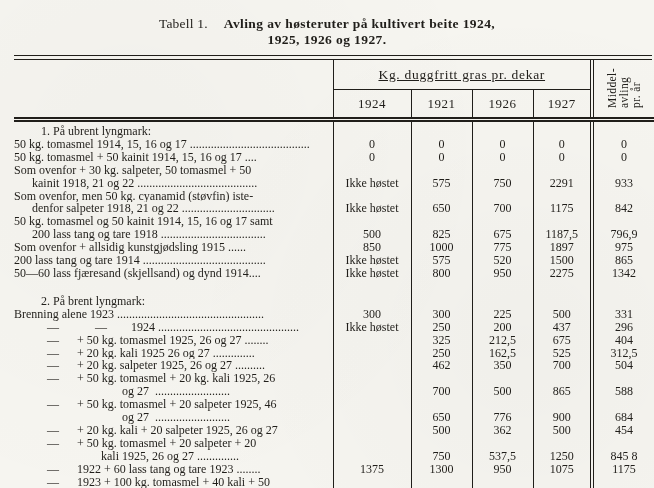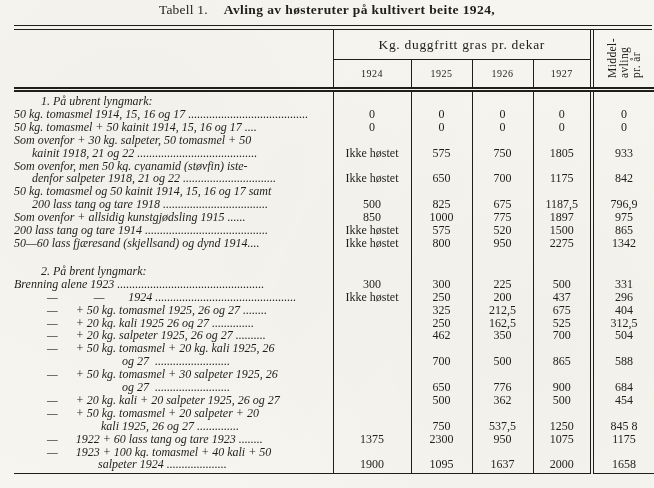--- a/index.html
+++ b/index.html
@@ -10,44 +10,44 @@
   body{
     width:654px;height:488px;overflow:hidden;
     background:
       radial-gradient(circle at 20% 30%, rgba(0,0,0,0.02), transparent 60%),
       radial-gradient(circle at 80% 70%, rgba(0,0,0,0.025), transparent 55%),
       var(--paper);
     font-family:"Liberation Serif","DejaVu Serif",serif;
     color:var(--ink);
   }
   .caption{
-    padding-top:2px;text-align:center;
+    padding-top:16px;text-align:center;
     font-weight:bold;font-size:13.5px;letter-spacing:.4px;line-height:16px;
   }
   .cap-prefix{font-weight:normal;letter-spacing:.2px;margin-right:16px;}
   .rule-top{
     margin:7px 2px 0 14px;height:3px;
     border-top:1.6px solid var(--ink);
     border-bottom:1.6px solid var(--ink);
   }
   table{
     margin-left:14px;width:640px;
     border-collapse:collapse;table-layout:fixed;
   }
   td{padding:0;}
   
-  .c-lab{border-right:1px solid var(--ink);font-style:italic;}
+  .c-lab{border-right:1px solid var(--ink);}
   .c1,.c2,.c3{border-right:1px solid var(--ink);}
   .c4{border-right:4px double var(--ink);}
   
   .h-group{
     height:29px;border-bottom:1px solid var(--ink);border-right:4px double var(--ink);
-    text-align:center;vertical-align:middle;font-size:13.5px;letter-spacing:.7px;
-  }
-  .h-year{height:27px;text-align:center;vertical-align:middle;font-size:10px;letter-spacing:.5px;}
+    text-align:center;vertical-align:middle;font-size:13.5px;letter-spacing:.7px;text-decoration:underline;
+  }
+  .h-year{height:27px;text-align:center;vertical-align:middle;font-size:13px;letter-spacing:.5px;}
   .hd{border-bottom:5px double var(--ink);}
   .h-mid{text-align:center;vertical-align:middle;}
   .rot{
     display:inline-block;transform:rotate(-90deg);
     font-size:11.5px;line-height:12px;letter-spacing:.4px;
     text-align:left;white-space:nowrap;
   }
   
   tbody td{font-size:12px;line-height:12.9px;vertical-align:bottom;}
   .lab-line{white-space:pre;overflow:hidden;width:318px;}
@@ -56,20 +56,21 @@
   .gap td{height:12px;}
   .last td{border-bottom:1.5px solid var(--ink);padding-bottom:2px;}
 </style>
 </head>
 <body>
 
 <div class="page">
 
   <div class="caption">
     <div><span class="cap-prefix">Tabell 1.</span><span>Avling av høsteruter på kultivert beite 1924,</span></div>
+    <div>1925, 1926 og 1927.</div>
   </div>
 
   <div class="rule-top"></div>
 
   <table>
     <colgroup>
       <col style="width:319px">
         <col style="width:78px">
         <col style="width:61px">
       <col style="width:61px">
@@ -79,21 +80,21 @@
     <thead>
       <tr>
         <td class="c-lab hd" rowspan="2"></td>
         <td class="h-group" colspan="4">Kg. duggfritt gras pr. dekar</td>
         <td class="hd h-mid" rowspan="2">
           <div class="rot" id="rot-head"><div>Middel-</div><div>avling</div><div>pr. år</div></div>
         </td>
       </tr>
       <tr id="year-row">
           <td class="h-year hd c1">1924</td>
-          <td class="h-year hd c2">1925</td>
+          <td class="h-year hd c2">1921</td>
           <td class="h-year hd c3">1926</td>
           <td class="h-year hd c4">1927</td>
         </tr>
     </thead>
     <tbody id="tbody">
         <tr class="sec-head">
           <td class="c-lab">
             <div class="lab-line">         1. På ubrent lyngmark:</div>
           </td>
           <td class="c1"></td>
@@ -123,21 +124,21 @@
           <td class="c5 val">0</td>
         </tr>
         <tr>
           <td class="c-lab">
             <div class="lab-line">Som ovenfor + 30 kg. salpeter, 50 tomasmel + 50</div>
             <div class="lab-line">      kainit 1918, 21 og 22 ........................................</div>
           </td>
           <td class="c1 val">Ikke høstet</td>
           <td class="c2 val">575</td>
           <td class="c3 val">750</td>
-          <td class="c4 val">1805</td>
+          <td class="c4 val">2291</td>
           <td class="c5 val">933</td>
         </tr>
         <tr>
           <td class="c-lab">
             <div class="lab-line">Som ovenfor, men 50 kg. cyanamid (støvfin) iste-</div>
             <div class="lab-line">      denfor salpeter 1918, 21 og 22 ...............................</div>
           </td>
           <td class="c1 val">Ikke høstet</td>
           <td class="c2 val">650</td>
           <td class="c3 val">700</td>
@@ -259,21 +260,21 @@
             <div class="lab-line">                                    og 27  .........................</div>
           </td>
           <td class="c1 val"></td>
           <td class="c2 val">700</td>
           <td class="c3 val">500</td>
           <td class="c4 val">865</td>
           <td class="c5 val">588</td>
         </tr>
         <tr>
           <td class="c-lab">
-            <div class="lab-line">           —      + 50 kg. tomasmel + 30 salpeter 1925, 26</div>
+            <div class="lab-line">           —      + 50 kg. tomasmel + 20 salpeter 1925, 46</div>
             <div class="lab-line">                                    og 27  .........................</div>
           </td>
           <td class="c1 val"></td>
           <td class="c2 val">650</td>
           <td class="c3 val">776</td>
           <td class="c4 val">900</td>
           <td class="c5 val">684</td>
         </tr>
         <tr>
           <td class="c-lab">
@@ -294,21 +295,21 @@
           <td class="c2 val">750</td>
           <td class="c3 val">537,5</td>
           <td class="c4 val">1250</td>
           <td class="c5 val">845 8</td>
         </tr>
         <tr>
           <td class="c-lab">
             <div class="lab-line">           —      1922 + 60 lass tang og tare 1923 ........</div>
           </td>
           <td class="c1 val">1375</td>
-          <td class="c2 val">2300</td>
+          <td class="c2 val">1300</td>
           <td class="c3 val">950</td>
           <td class="c4 val">1075</td>
           <td class="c5 val">1175</td>
         </tr>
         <tr class="last">
           <td class="c-lab">
             <div class="lab-line">           —      1923 + 100 kg. tomasmel + 40 kali + 50</div>
             <div class="lab-line">                            salpeter 1924 ....................</div>
           </td>
           <td class="c1 val">1900</td>

